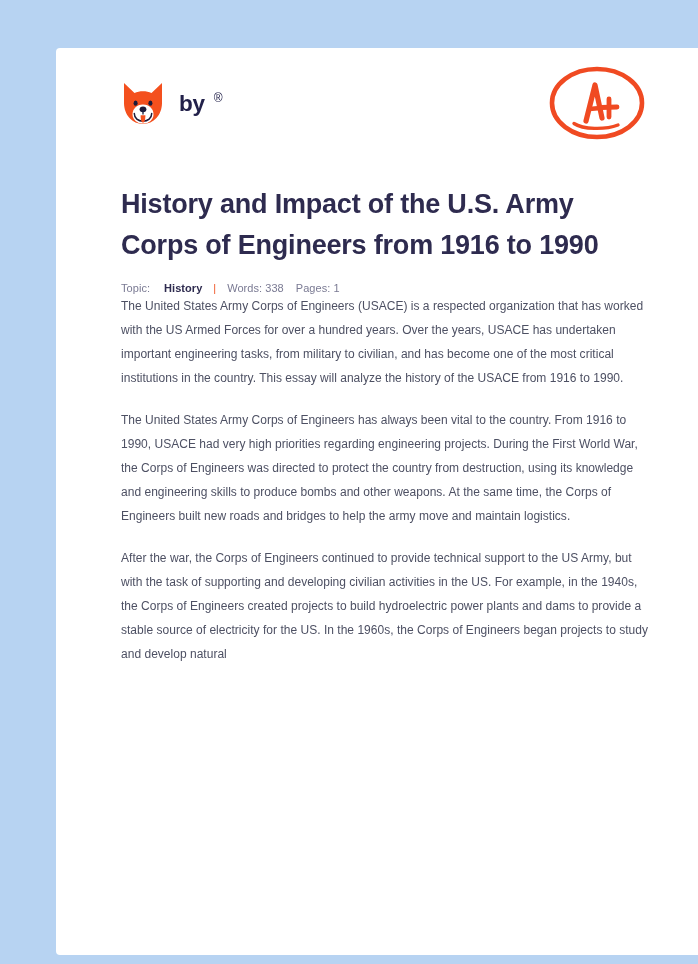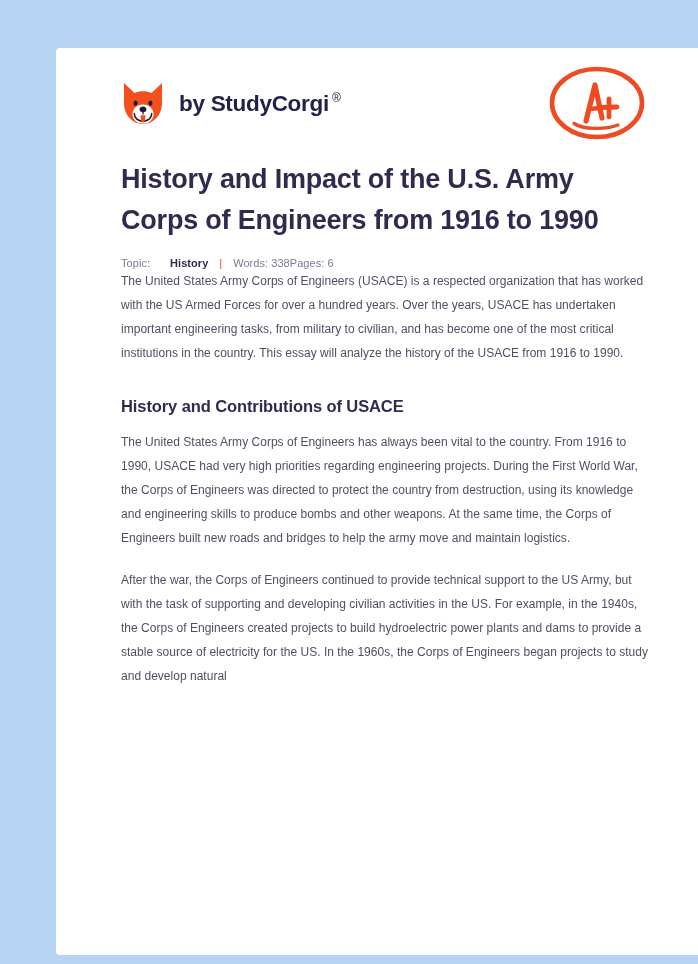--- a/index.html
+++ b/index.html
@@ -80,48 +80,48 @@
     flex: none;
   }
 
   
   .doc-title {
     color: #2e2b4f;
     font-size: 27px;
     line-height: 41px;
     font-weight: bold;
     letter-spacing: -0.2px;
-    margin-top: 7px;
+    margin-top: 32px;
     margin-bottom: 0;
   }
 
   .doc-meta {
     margin-top: 16px;
     font-size: 11px;
     color: #7a7a93;
     display: flex;
     align-items: center;
     flex-wrap: wrap;
     letter-spacing: 0.05px;
   }
 
   .meta-label { color: #7a7a93; }
 
   .meta-topic-value {
     color: #2e2b4f;
     font-weight: bold;
-    margin-left: 20px;
+    margin-left: 14px;
   }
 
   .meta-sep {
     color: #f0582a;
     margin: 0 11px;
   }
 
-  .meta-words { }
+  .meta-words { margin-right: 12px; }
 
   
   .section-heading {
     color: #2e2b4f;
     font-size: 16.5px;
     font-weight: bold;
     letter-spacing: -0.1px;
     margin-top: 32px;
     margin-bottom: 14px;
   }
@@ -152,21 +152,20 @@
           <ellipse cx="29.4" cy="22.2" rx="2.05" ry="2.6" fill="#1c1b3a"></ellipse>
           <ellipse cx="22" cy="28.3" rx="3.4" ry="2.9" fill="#1c1b3a"></ellipse>
           <path d="M22 31 L22 33" stroke="#1c1b3a" stroke-width="1.3" stroke-linecap="round"></path>
           <path d="M13.3 32.6 C13.3 37.4 17.2 40.2 22 40.2 C26.8 40.2 30.7 37.4 30.7 32.6" stroke="#1c1b3a" stroke-width="1.5" fill="none" stroke-linecap="round"></path>
           <path d="M19.6 34.2 L24.4 34.2 C24.4 38.4 23.6 41.6 22 41.6 C20.4 41.6 19.6 38.4 19.6 34.2 Z" fill="#f4501e"></path>
         </svg>
 
         <div class="brand-wordmark">
           <span class="brand-by">by</span>
           <span>&nbsp;</span>
-          <span class="brand-name">StudyCorgi</span>
           <span class="brand-reg">®</span>
         </div>
       </div>
 
       <svg class="grade-badge" viewBox="0 0 104 82">
         <ellipse cx="52" cy="40" rx="45" ry="34" fill="none" stroke="#f04a22" stroke-width="4.6"></ellipse>
         <path d="M41 58 L50 22 L57 55" fill="none" stroke="#f04a22" stroke-width="5.2" stroke-linecap="round" stroke-linejoin="round"></path>
         <path d="M44.5 46 L55.5 45" fill="none" stroke="#f04a22" stroke-width="4.6" stroke-linecap="round"></path>
         <path d="M64 36 L64 54" fill="none" stroke="#f04a22" stroke-width="4.8" stroke-linecap="round"></path>
         <path d="M56.5 44.5 L72 44" fill="none" stroke="#f04a22" stroke-width="4.8" stroke-linecap="round"></path>
@@ -174,23 +173,22 @@
       </svg>
     </div>
 
     <h1 class="doc-title">History and Impact of the U.S. Army Corps of Engineers from 1916 to 1990</h1>
 
     <div class="doc-meta">
       <span class="meta-label">Topic:</span>
       <span class="meta-topic-value">History</span>
       <span class="meta-sep">|</span>
       <span class="meta-words">Words: 338</span>
-      <span class="meta-pages">Pages: 6</span>
+      <span class="meta-pages">Pages: 1</span>
     </div>
 
     <p class="body-text">The United States Army Corps of Engineers (USACE) is a respected organization that has worked with the US Armed Forces for over a hundred years. Over the years, USACE has undertaken important engineering tasks, from military to civilian, and has become one of the most critical institutions in the country. This essay will analyze the history of the USACE from 1916 to 1990.</p>
 
-    <h2 class="section-heading">History and Contributions of USACE</h2>
     <p class="body-text">The United States Army Corps of Engineers has always been vital to the country. From 1916 to 1990, USACE had very high priorities regarding engineering projects. During the First World War, the Corps of Engineers was directed to protect the country from destruction, using its knowledge and engineering skills to produce bombs and other weapons. At the same time, the Corps of Engineers built new roads and bridges to help the army move and maintain logistics.</p>
     <p class="body-text last">After the war, the Corps of Engineers continued to provide technical support to the US Army, but with the task of supporting and developing civilian activities in the US. For example, in the 1940s, the Corps of Engineers created projects to build hydroelectric power plants and dams to provide a stable source of electricity for the US. In the 1960s, the Corps of Engineers began projects to study and develop natural</p>
 
   </div>
 </div>
 
 </body></html>

